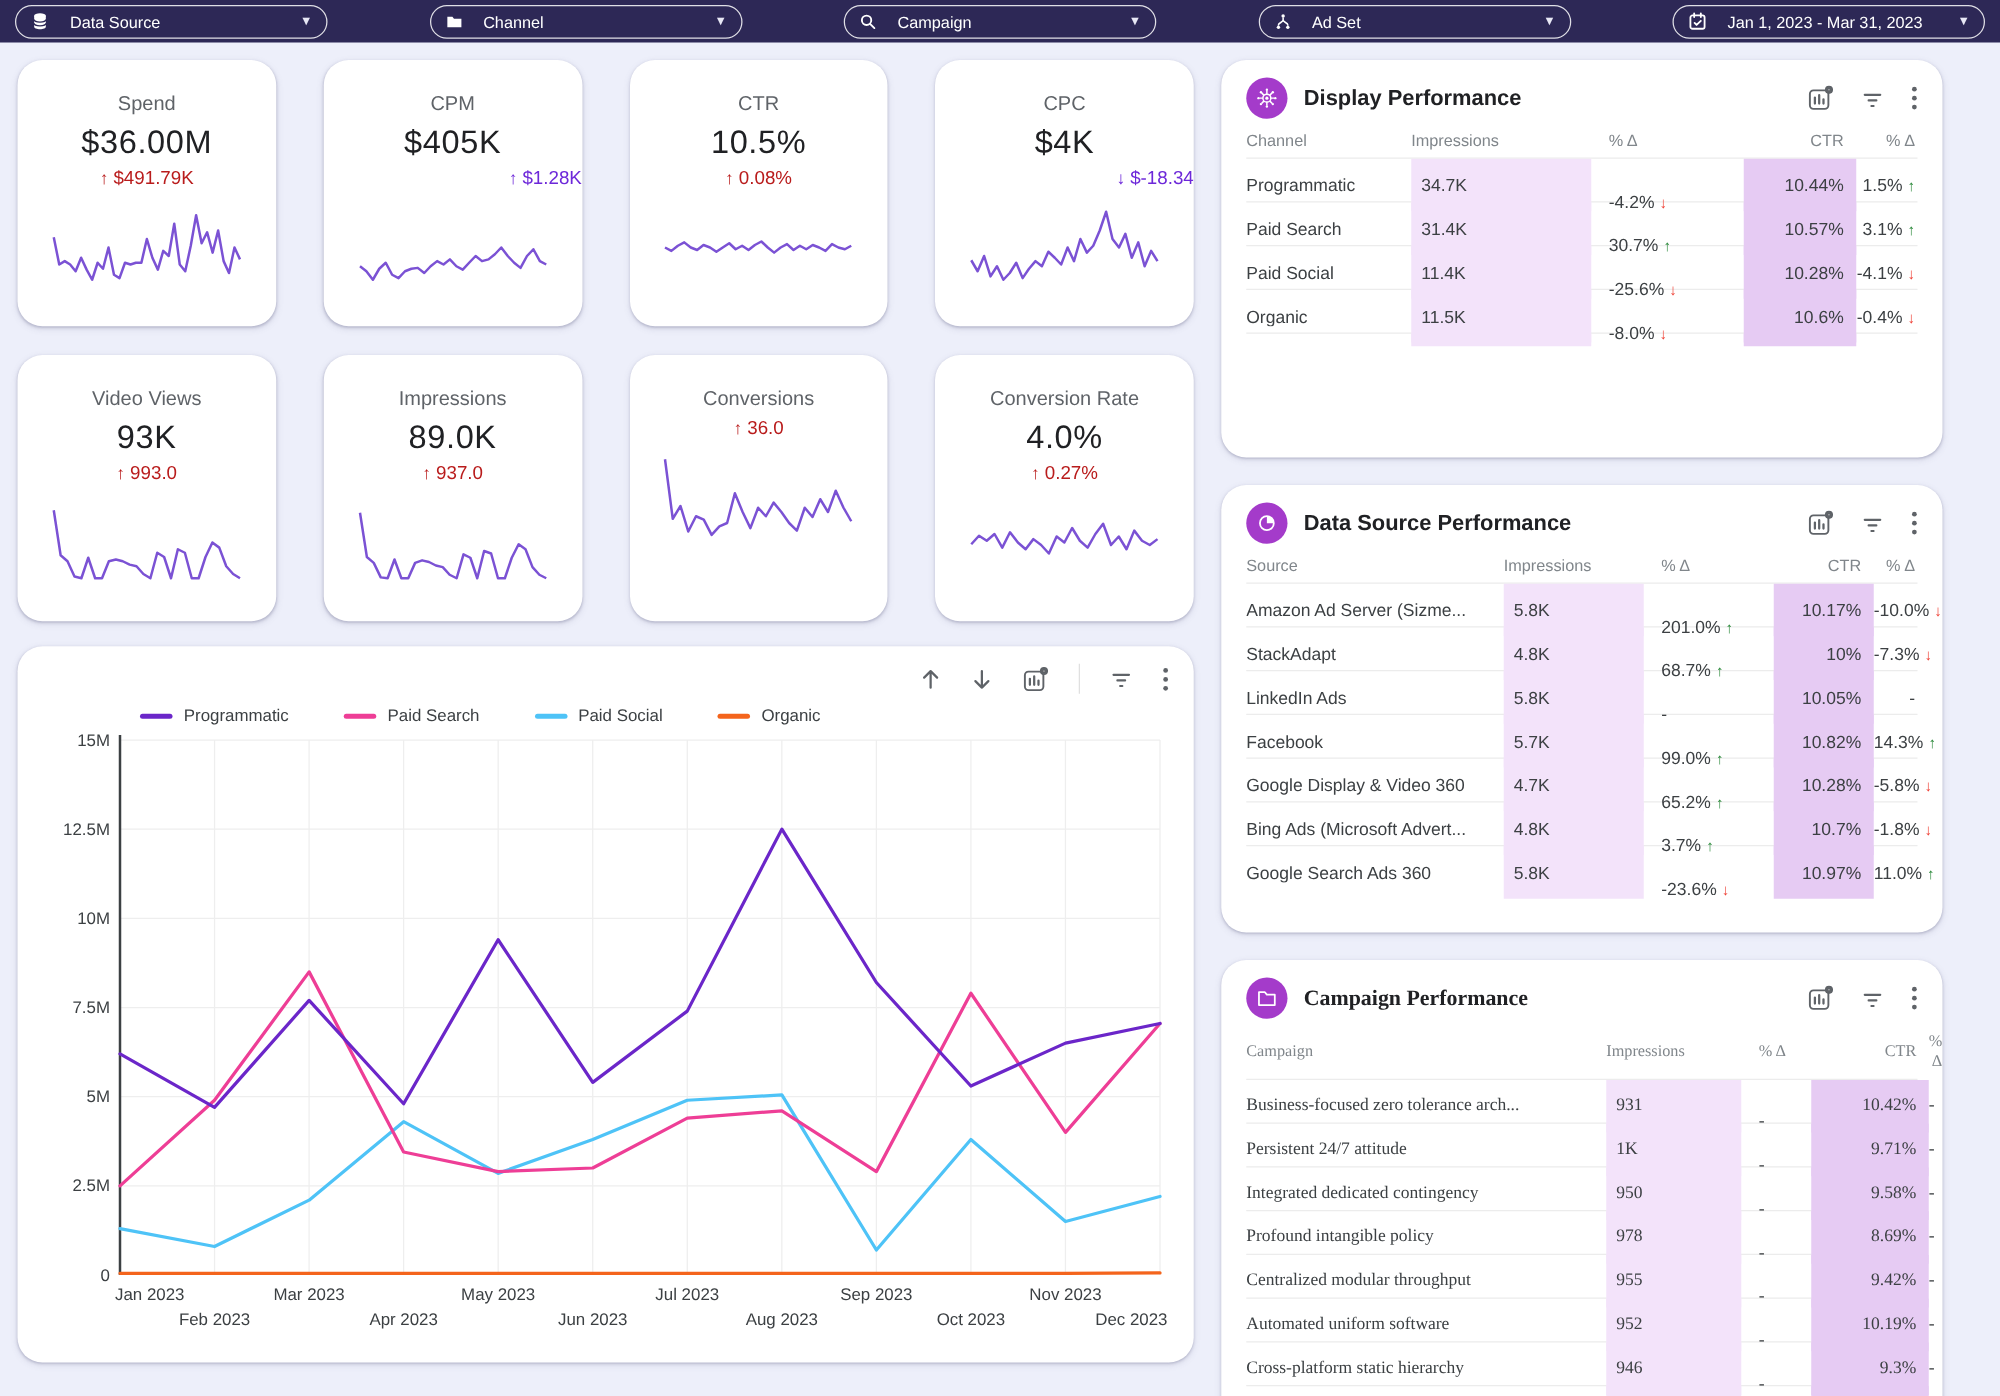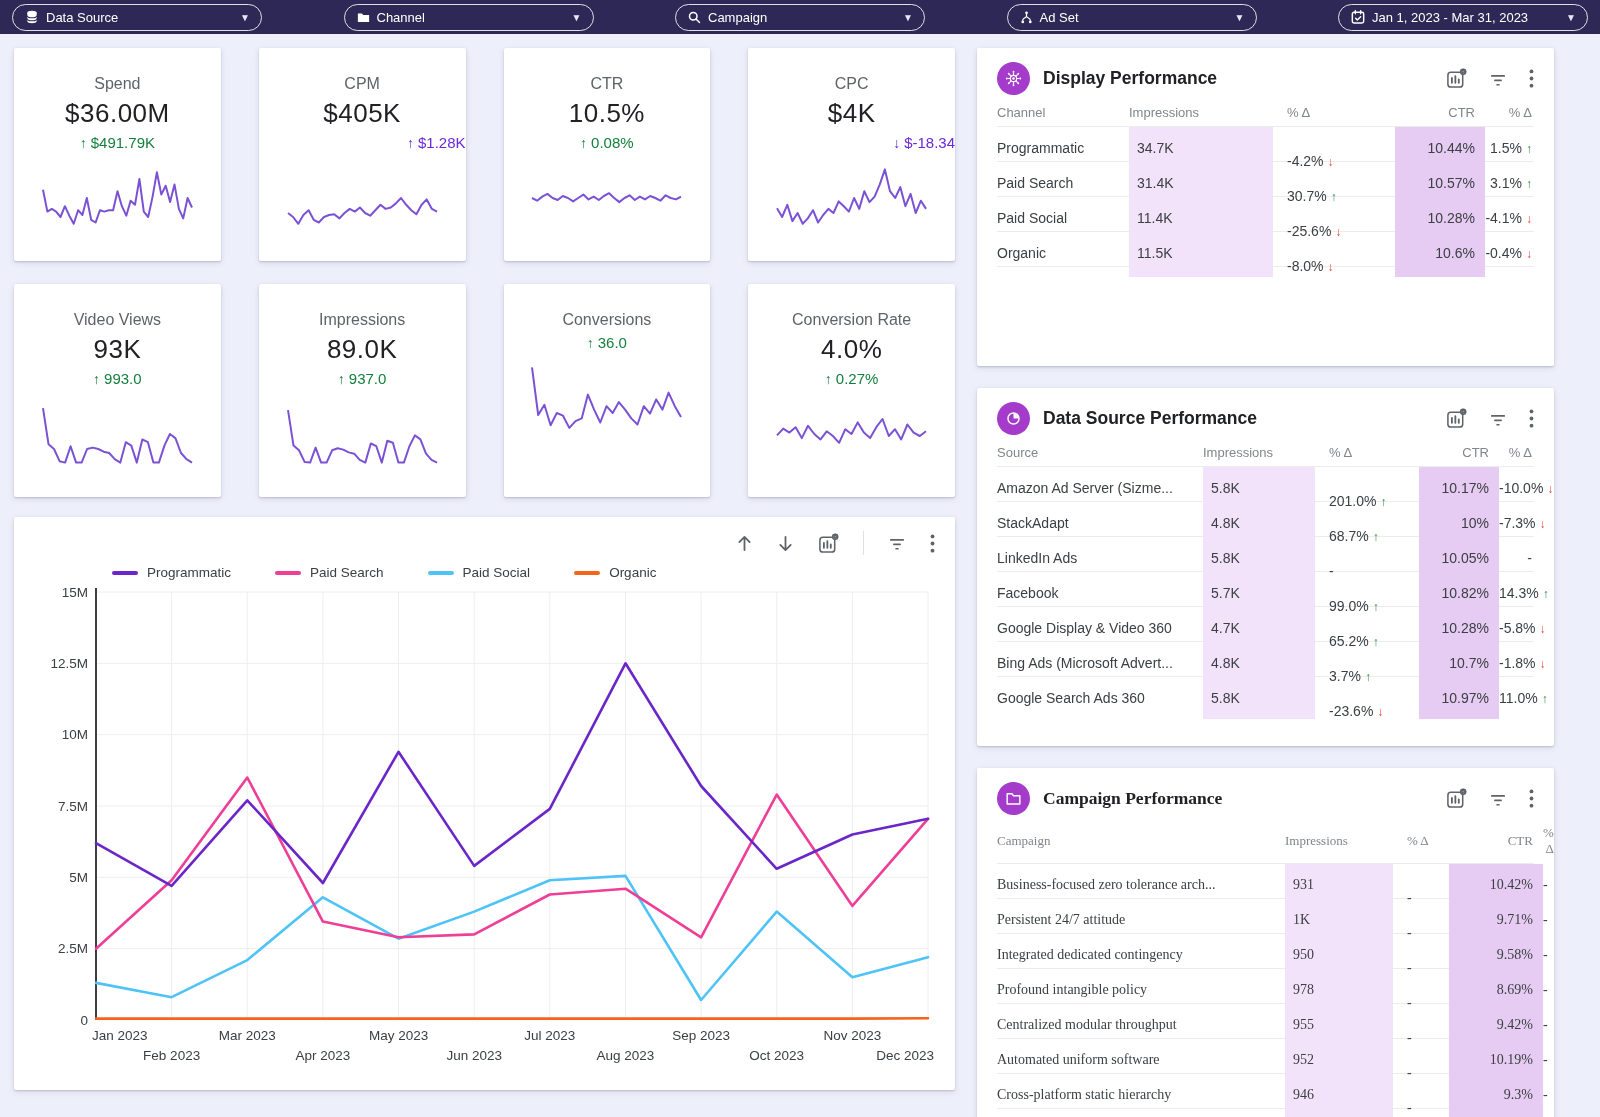--- a/index.html
+++ b/index.html
@@ -2,41 +2,41 @@
 <html><head>
 <meta charset="utf-8">
 <style>
   * { margin:0; padding:0; box-sizing:border-box; }
   html,body { width:1600px; height:1117px; overflow:hidden;
     font-family:"Liberation Sans","DejaVu Sans",sans-serif; background:#edeffa; }
 
   
   .topbar { height:34px; background:#2d2856; display:flex; align-items:center;
     justify-content:space-between; padding:0 12px; }
-  .pill { display:flex; align-items:center; gap:6px; width:250px; height:27px;
+  .pill { display:flex; align-items:center; gap:16px; width:250px; height:27px;
     border:1.5px solid rgba(255,255,255,.85); border-radius:14px; padding:0 11px;
     color:#fff; font-size:13px; cursor:pointer; flex:0 0 auto; }
   .pill .lbl { white-space:nowrap; }
   .pill .caret { margin-left:auto; font-size:10px; color:#e8e8f5; }
   .pill svg { flex:0 0 auto; }
 
   
   .layout { display:grid; grid-template-columns:941px 577px; gap:22px; padding:14px 14px 0; }
 
-  .card { background:#fff; border-radius:2px;
+  .card { background:#fff; border-radius:20px;
     box-shadow:0 1px 2px rgba(90,90,130,.28), 0 2px 6px rgba(90,90,130,.14); }
 
   
   .kpi-grid { display:grid; grid-template-columns:repeat(4,1fr); column-gap:38px; row-gap:23px; }
   .kpi-card { height:213px; text-align:center; padding-top:27px; overflow:hidden; }
   .kpi-title { font-size:16px; color:#5f6368; }
   .kpi-value { font-size:26px; color:#202124; margin-top:5px; letter-spacing:.5px; }
   .kpi-delta { font-size:15px; margin-top:5px; }
   .kpi-delta .arr { font-weight:bold; font-size:14px; margin-right:4px; }
-  .tone-good { color:#15803d;text-align:center; } .tone-bad { color:#6d28d9;text-align:right; }
+  .tone-good { color:#b91c1c;text-align:center; } .tone-bad { color:#6d28d9;text-align:right; }
   .spark { margin-top:7px; }
 
   
   .chart-card { margin-top:20px; height:573px; padding:12px 20px 0; }
   .chart-toolbar { display:flex; justify-content:flex-end; align-items:center; gap:24px;
     height:28px; color:#5f6368; }
   .tb-ico { cursor:pointer; display:flex; align-items:center; }
   .tb-div { width:1px; height:24px; background:#e0e0e0; }
   .legend { display:flex; gap:44px; margin:8px 0 2px 78px; }
   .legend-item { display:flex; align-items:center; gap:9px; font-size:13.5px; color:#3c4043; cursor:pointer; }

